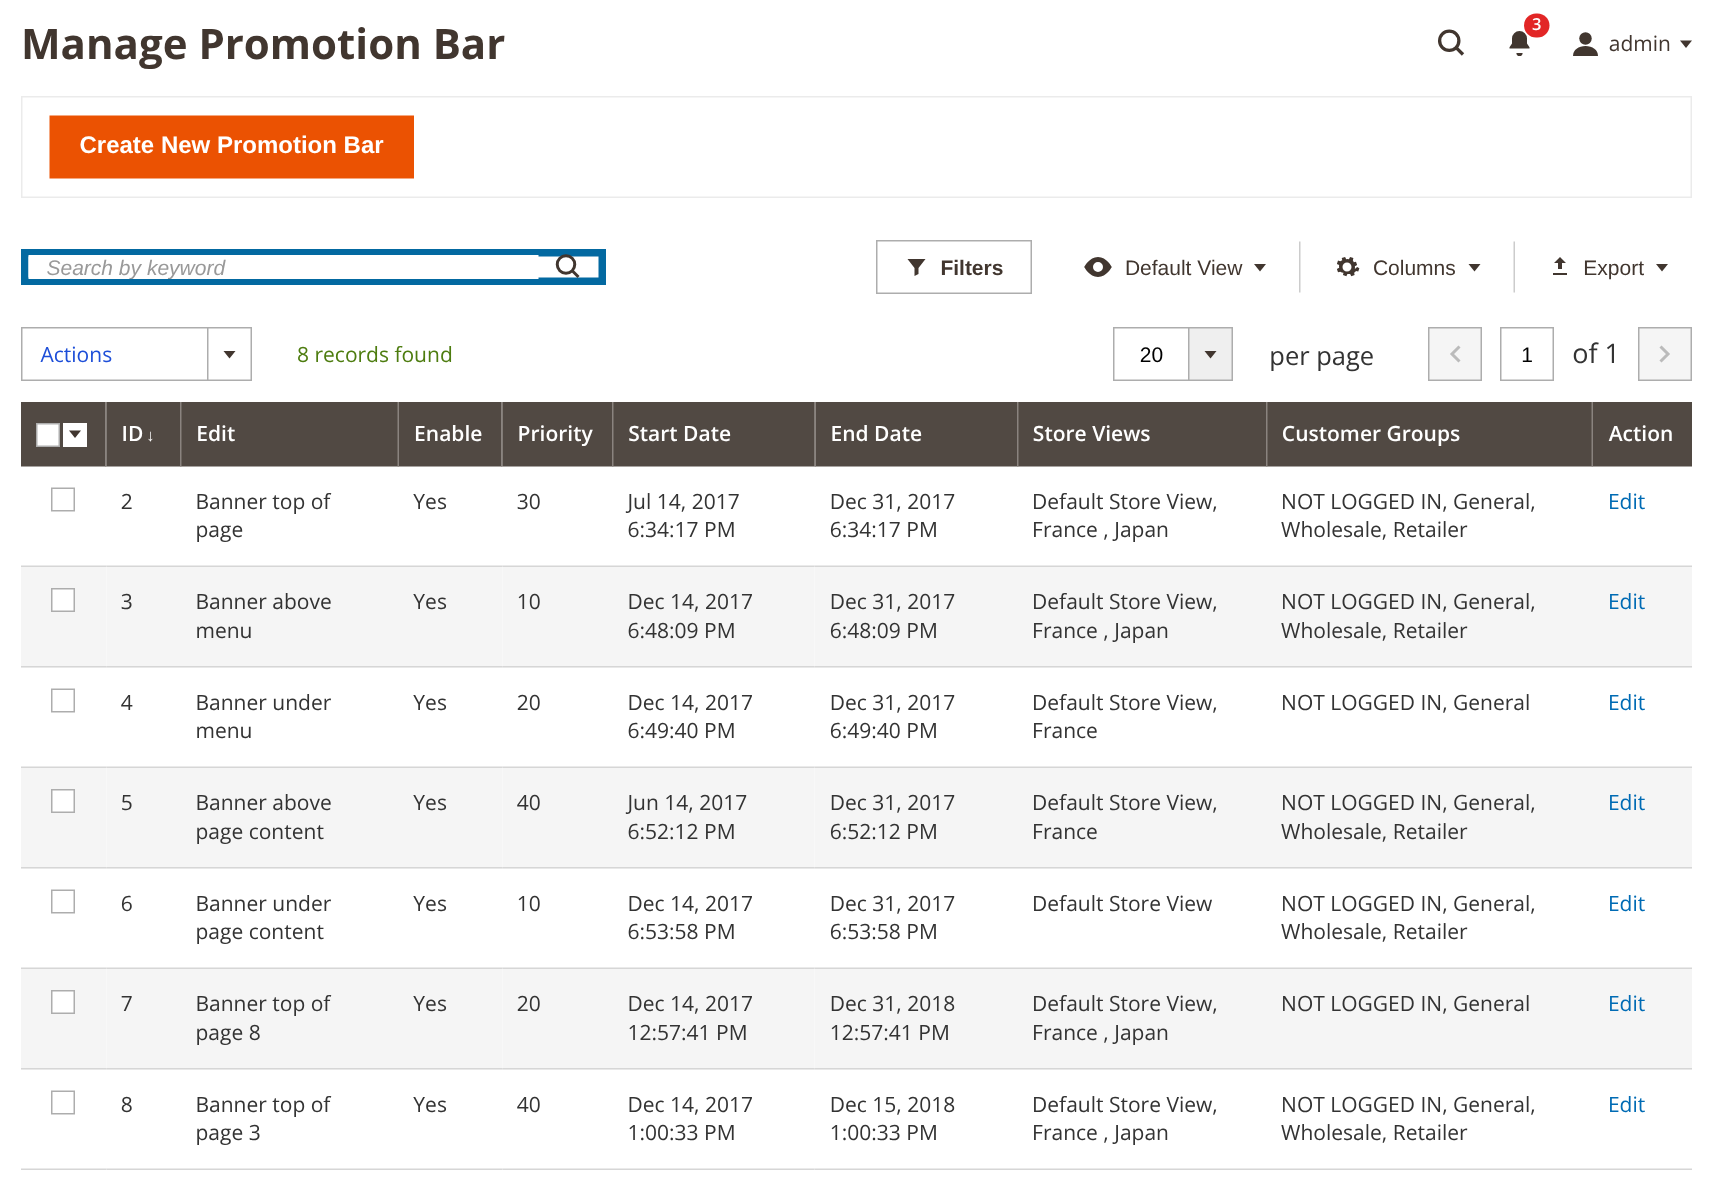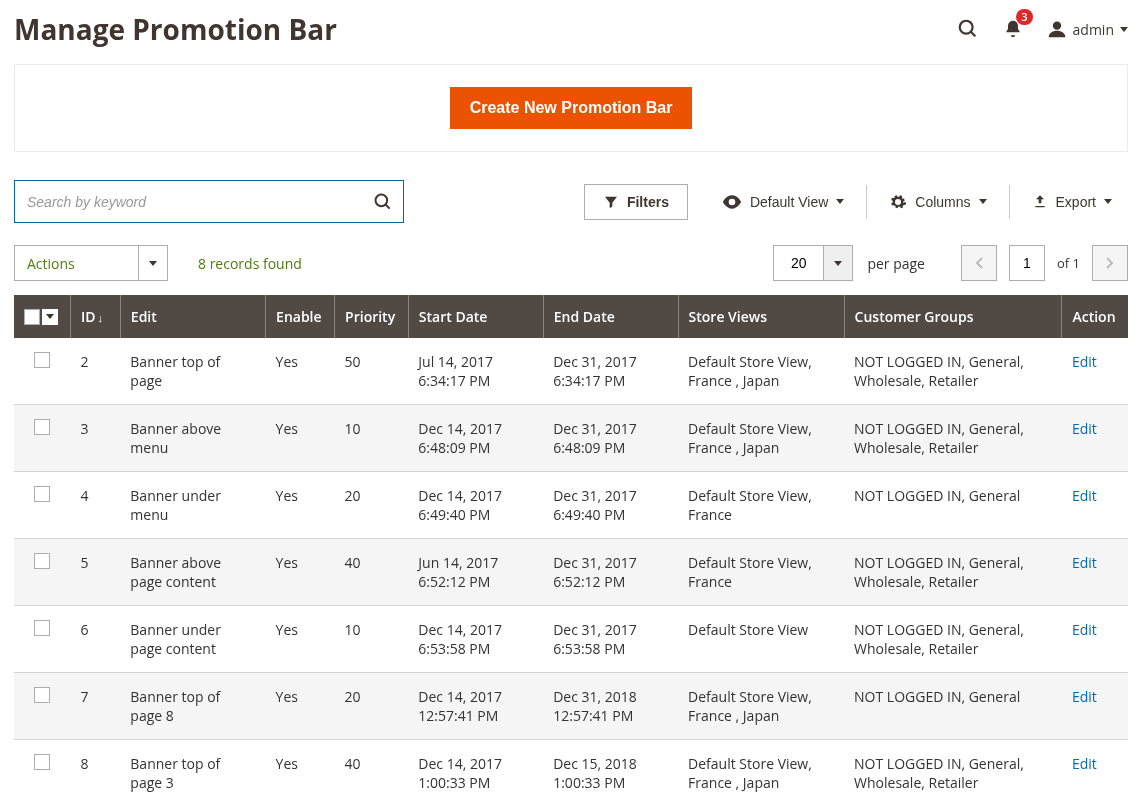--- a/index.html
+++ b/index.html
@@ -48,23 +48,23 @@
   .user-btn { gap: 6px; font-size: 14px; color:#41362f; }
   .caret-down {
     width: 0; height: 0;
     border-left: 4px solid transparent;
     border-right: 4px solid transparent;
     border-top: 5px solid #41362f;
   }
   .action-bar {
     background: #fff;
     border: 1px solid #ebebeb;
-    padding: 22px 18px;
-    display: flex;
-    justify-content: center;
+    padding: 12px 18px;
+    display: flex;
+    justify-content: flex-start;
     margin-bottom: 28px;
   }
   .btn-primary {
     background: #eb5202;
     color: #fff;
     border: none;
     font-size: 16px;
     font-weight: 600;
     padding: 12px 20px;
     cursor: pointer;
@@ -73,23 +73,23 @@
     display: flex;
     justify-content: space-between;
     align-items: center;
     margin-bottom: 22px;
     flex-wrap: wrap;
     gap: 14px;
   }
   .search-wrap {
     display: flex;
     align-items: center;
-    border: 1px solid #0369a1;
+    border: 5px solid #0369a1;
     width: 390px;
-    height: 43px;
+    height: 24px;
   }
   .search-input {
     flex: 1;
     border: none;
     outline: none;
     padding: 0 12px;
     font-size: 14px;
     font-style: italic;
     color: #666;
   }
@@ -138,53 +138,53 @@
   .actions-select {
     display:flex;
     height: 36px;
   }
   .actions-select .lbl {
     border: 1px solid #adadad;
     border-right:none;
     padding: 0 12px;
     display:flex; align-items:center;
     width: 124px;
-    font-size:14px; color:#4d7c0f;
+    font-size:14px; color:#1d4ed8;
   }
   .dd-btn {
     width: 30px; border:1px solid #adadad;
     background:#fff;
     display:flex; align-items:center; justify-content:center;
     cursor:pointer;
   }
   .records { font-size:14px; color:#4d7c0f; }
   .pager-group { display:flex; align-items:center; gap: 12px; }
   .perpage {
     display:flex; height:36px;
   }
   .perpage .num {
     border:1px solid #adadad; border-right:none;
     width:50px; text-align:center;
     font-size:14px;
   }
-  .perpage-lbl { font-size:14px; margin-left:2px; margin-right: 24px; }
+  .perpage-lbl { font-size:17px; margin-left:12px; margin-right: 24px; }
   .nav-btn {
     width:36px; height:36px;
     border:1px solid #adadad;
     background:#f5f5f5;
     display:flex; align-items:center; justify-content:center;
     cursor:pointer;
   }
   .nav-btn.disabled { color:#ccc; cursor:default; }
   .page-input {
     width:36px; height:36px;
     border:1px solid #adadad;
     text-align:center; font-size:14px;
   }
-  .of-txt { font-size:13px; }
+  .of-txt { font-size:18px; }
   
   table.grid {
     width:100%;
     border-collapse: collapse;
     font-size: 14px;
   }
   table.grid thead th {
     background: #514943;
     color: #fff;
     font-weight:600;
@@ -357,21 +357,21 @@
       <th class="col-cg">Customer Groups</th>
       <th class="col-action">Action</th>
     </tr>
   </thead>
   <tbody id="grid-body">
       <tr>
         <td style="text-align:center"><span class="chk"></span></td>
         <td>2</td>
         <td>Banner top of page</td>
         <td>Yes</td>
-        <td>50</td>
+        <td>30</td>
         <td>Jul 14, 2017 6:34:17 PM</td>
         <td>Dec 31, 2017 6:34:17 PM</td>
         <td>Default Store View, France , Japan</td>
         <td>NOT LOGGED IN, General, Wholesale, Retailer</td>
         <td><span class="edit-link">Edit</span></td>
       </tr>
       <tr>
         <td style="text-align:center"><span class="chk"></span></td>
         <td>3</td>
         <td>Banner above menu</td>

